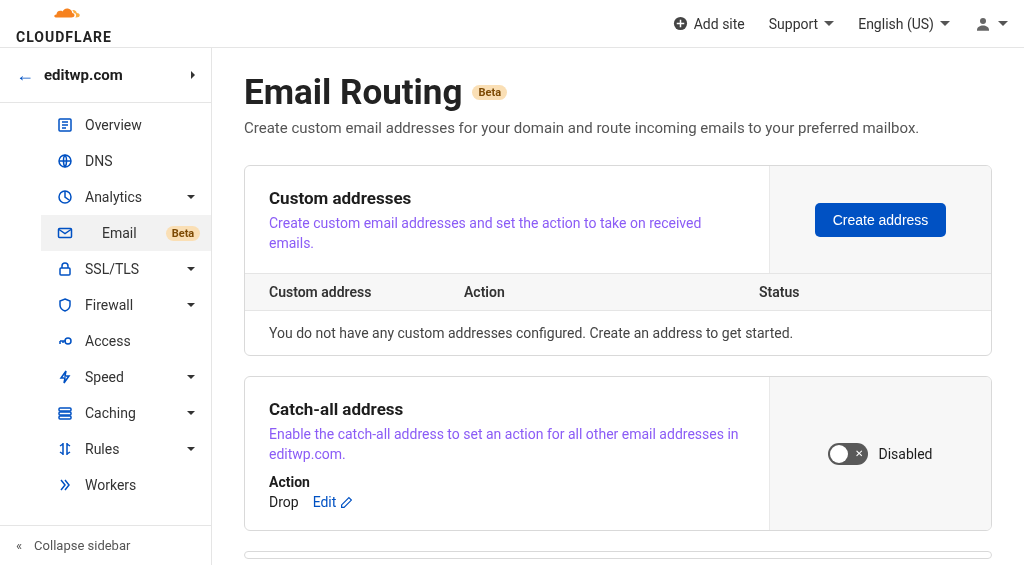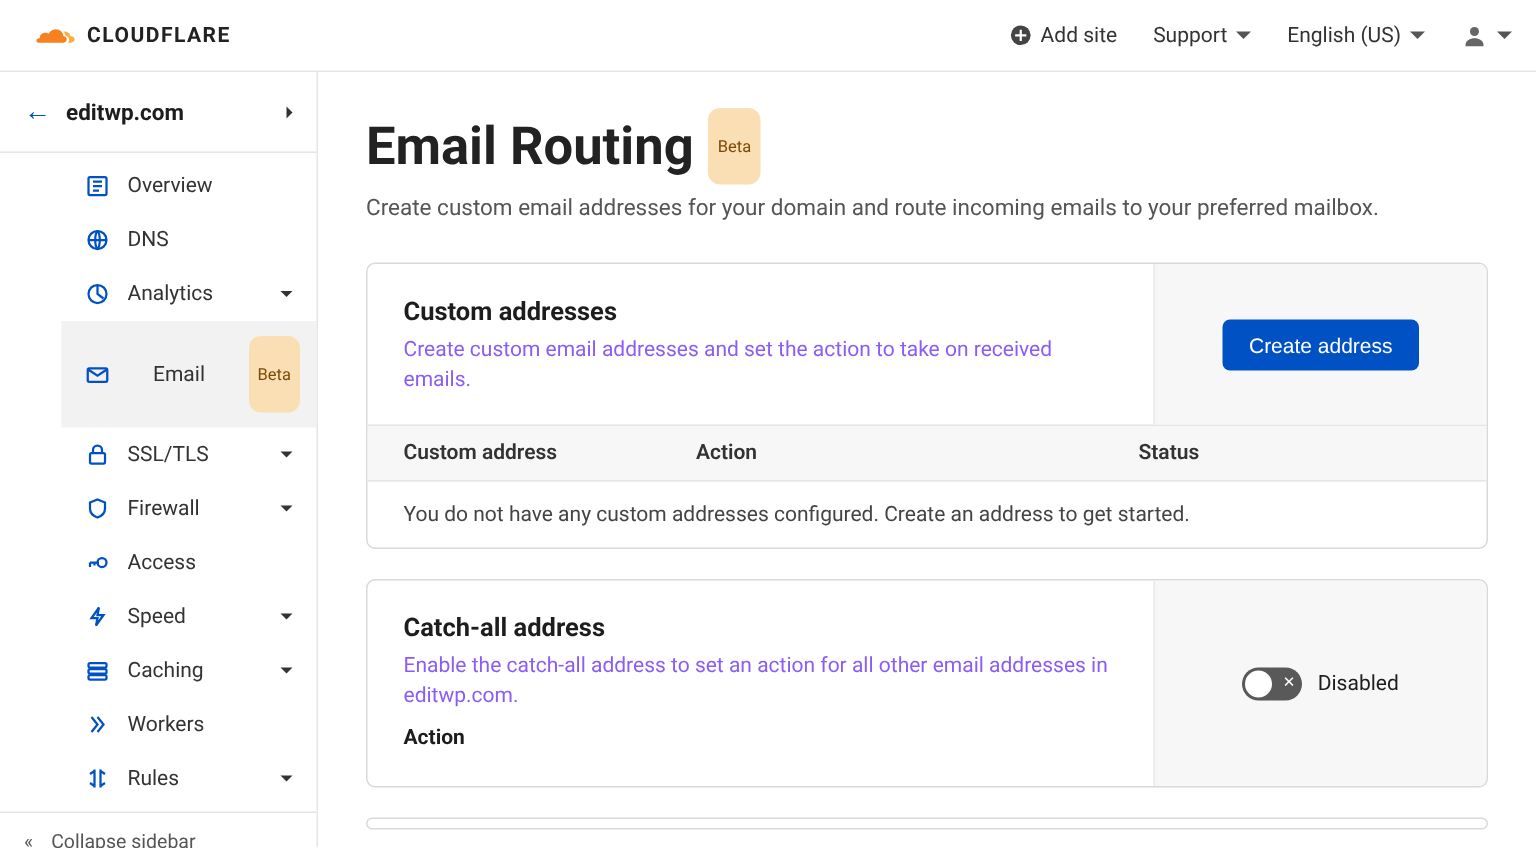--- a/index.html
+++ b/index.html
@@ -1,32 +1,32 @@
 <!DOCTYPE html>
 <html><head>
 <meta charset="utf-8">
 <style>
 * { box-sizing: border-box; margin: 0; padding: 0; }
 body { font-family: -apple-system, BlinkMacSystemFont, "Segoe UI", Roboto, sans-serif; font-size: 14px; color: #1d1d1d; background: #fff; }
 .topbar { display: flex; align-items: center; height: 48px; padding: 0 16px; border-bottom: 1px solid #e5e5e5; }
-.logo { display: flex; align-items: center; gap: 6px; font-weight: 700; letter-spacing: 1px; font-size: 14px; color: #222; }
+.logo { display: flex; align-items: center; gap: 6px; font-weight: 700; letter-spacing: 1px; font-size: 14px; color: #222; flex-direction: column; }
 .logo-icon { width: 36px; height: 20px; }
 .topbar-spacer { flex: 1; }
 .topbar-item { display: flex; align-items: center; gap: 6px; margin-left: 24px; cursor: pointer; color: #333; font-size: 14px; }
 .layout { display: flex; height: calc(100vh - 48px); }
 .sidebar { width: 212px; border-right: 1px solid #e5e5e5; display: flex; flex-direction: column; overflow-y: auto; }
 .domain-row { display: flex; align-items: center; padding: 16px 16px; border-bottom: 1px solid #e5e5e5; gap: 10px; }
 .domain-name { font-weight: 700; font-size: 15px; flex: 1; }
 .nav { flex: 1; padding: 4px 0; }
 .nav-item { display: flex; align-items: center; gap: 12px; padding: 10px 16px; cursor: pointer; color: #333; margin-left: 41px; }
 .nav-item.active { background: #f2f2f2; gap: 29px; }
 .nav-icon { width: 16px; height: 16px; display: inline-flex; align-items: center; justify-content: center; color: #0051c3; flex-shrink: 0; }
 .nav-label { flex: 1; font-size: 14px; }
 .nav-chevron { color: #333; }
-.beta-badge { background: #fadfb5; color: #7d4a04; font-size: 11px; padding: 19px 6px; border-radius: 8px; font-weight: 400; }
+.beta-badge { background: #fadfb5; color: #7d4a04; font-size: 11px; padding: 1px 6px; border-radius: 8px; font-weight: 700; }
 .collapse-row { display: flex; align-items: center; gap: 12px; padding: 12px 16px; border-top: 1px solid #e5e5e5; cursor: pointer; color: #555; font-size: 13px; }
 .main { flex: 1; padding: 24px 32px; overflow-y: auto; }
 .page-title-row { display: flex; align-items: center; gap: 10px; margin-bottom: 6px; }
 .page-title { font-size: 35px; font-weight: 700; color: #222; }
 .page-subtitle { font-size: 15px; color: #555; margin-bottom: 28px; }
 .card { border: 1px solid #d9d9d9; border-radius: 6px; margin-bottom: 20px; background: #fff; overflow: hidden; }
 .card-header { display: flex; align-items: flex-start; }
 .card-header-left { flex: 1; padding: 22px 24px 20px; }
 .card-header-right { width: 222px; background: #f7f7f7; border-left: 1px solid #e9e9e9; display: flex; align-items: center; justify-content: center; align-self: stretch; padding: 20px 32px; }
 .card-title { font-size: 17px; font-weight: 700; margin-bottom: 6px; }
@@ -179,33 +179,33 @@
               <rect x="2" y="7" width="12" height="3" rx="1"></rect>
               <rect x="2" y="11" width="12" height="3" rx="1"></rect>
             </svg>
           </span>
         <span class="nav-label">Caching</span>
         <span class="nav-chevron caret-down-sm"></span>
       </div>
       <div class="nav-item">
         <span class="nav-icon">
             <svg width="16" height="16" viewBox="0 0 16 16" fill="none" stroke="#0051c3" stroke-width="1.5">
+              <path d="M6 2v12M10 2v12M3 5l3-2M3 11l3 2M13 5l-3-2M13 11l-3 2"></path>
+            </svg>
+          </span>
+        <span class="nav-label">Rules</span>
+        <span class="nav-chevron caret-down-sm"></span>
+      </div>
+      <div class="nav-item">
+        <span class="nav-icon">
+            <svg width="16" height="16" viewBox="0 0 16 16" fill="none" stroke="#0051c3" stroke-width="1.5">
               <path d="M4 3l4 5-4 5M8 3l4 5-4 5"></path>
             </svg>
           </span>
         <span class="nav-label">Workers</span>
-      </div>
-      <div class="nav-item">
-        <span class="nav-icon">
-            <svg width="16" height="16" viewBox="0 0 16 16" fill="none" stroke="#0051c3" stroke-width="1.5">
-              <path d="M6 2v12M10 2v12M3 5l3-2M3 11l3 2M13 5l-3-2M13 11l-3 2"></path>
-            </svg>
-          </span>
-        <span class="nav-label">Rules</span>
-        <span class="nav-chevron caret-down-sm"></span>
       </div>
     </nav>
     <div class="collapse-row">
       <span>«</span>
       <span>Collapse sidebar</span>
     </div>
   </aside>
 
   <main class="main">
     <div class="page-title-row">
@@ -232,20 +232,29 @@
       <div class="table-empty">You do not have any custom addresses configured. Create an address to get started.</div>
     </div>
 
     <div class="card">
       <div class="card-header">
         <div class="card-header-left">
           <div class="card-title">Catch-all address</div>
           <div class="card-desc">Enable the catch-all address to set an action for all other email addresses in editwp.com.</div>
           <div class="action-section">
             <div class="action-label">Action</div>
+            <div class="action-row">
+              <span>Drop</span>
+              <span class="edit-link">
+                <span>Edit</span>
+                <svg width="13" height="13" viewBox="0 0 16 16" fill="none" stroke="#0051c3" stroke-width="1.5">
+                    <path d="M11 2l3 3-9 9H2v-3l9-9z"></path>
+                  </svg>
+              </span>
+            </div>
           </div>
         </div>
         <div class="card-header-right">
           <div class="toggle-wrap">
             <div class="toggle">
               <div class="toggle-knob"></div>
               <span class="toggle-x">✕</span>
             </div>
             <span>Disabled</span>
           </div>

